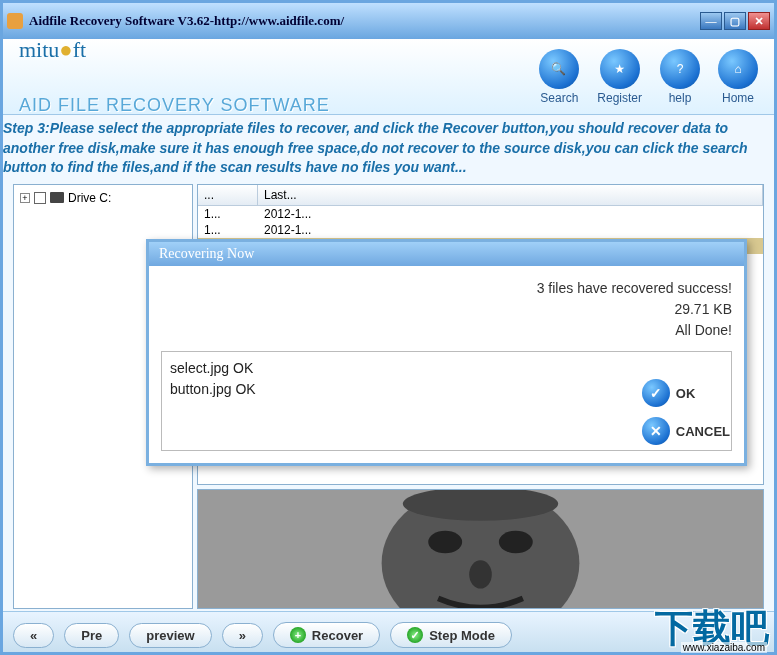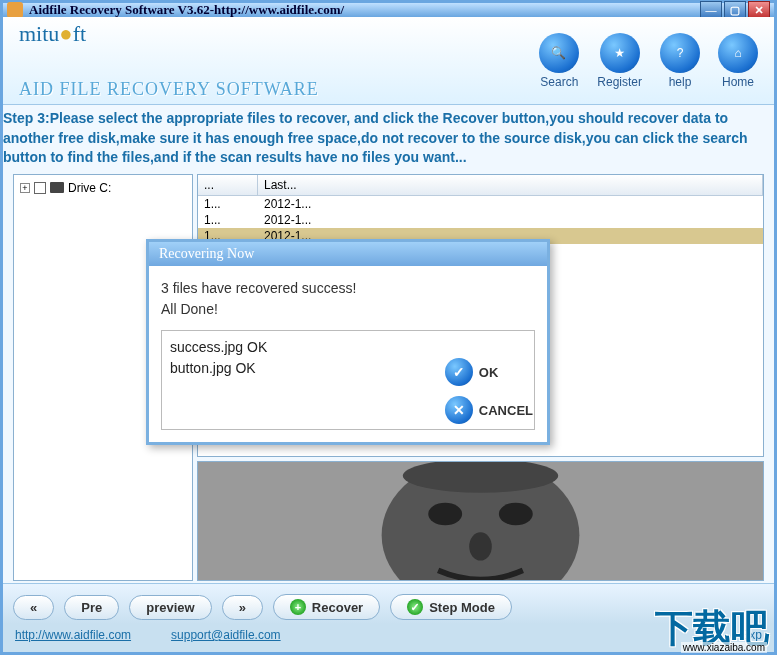--- a/index.html
+++ b/index.html
@@ -1,36 +1,36 @@
 <!DOCTYPE html>
 <html><head>
 <meta charset="utf-8">
 <style>
   * { box-sizing: border-box; margin: 0; padding: 0; }
   body { font-family: Tahoma, Arial, sans-serif; font-size: 12px; background: #eee; width: 777px; height: 655px; overflow: hidden; position: relative; }
   
   .window { border: 3px solid #6aa6e0; background: #f0f8ff; width: 777px; height: 655px; display: flex; flex-direction: column; }
   
-  .titlebar { background: linear-gradient(#bfe0ff, #6aa6e0); height: 14px; display: flex; align-items: center; padding: 0 4px; color: #003; font-weight: bold; font-size: 13px; font-family: "Comic Sans MS", cursive; }
+  .titlebar { background: linear-gradient(#bfe0ff, #6aa6e0); height: 36px; display: flex; align-items: center; padding: 0 4px; color: #003; font-weight: bold; font-size: 13px; font-family: "Comic Sans MS", cursive; }
   .titlebar .icon { width: 16px; height: 16px; background: #e8a040; border-radius: 3px; margin-right: 6px; }
   .titlebar .title { flex: 1; }
   .win-btns { display: flex; gap: 2px; }
   .win-btn { width: 22px; height: 18px; background: linear-gradient(#9cc8f0, #3a78c0); border: 1px solid #2a5a90; color: #fff; font-size: 11px; display: flex; align-items: center; justify-content: center; cursor: pointer; }
   .win-btn.close { background: linear-gradient(#f09090, #c03030); border-color: #902020; }
   
-  .header { background: linear-gradient(#fff, #def2ff); padding: 10px 16px; display: flex; align-items: center; border-bottom: 1px solid #a0c8e8; height: 88px; }
+  .header { background: linear-gradient(#fff, #def2ff); padding: 10px 16px; display: flex; align-items: center; border-bottom: 1px solid #a0c8e8; height: 76px; }
   .brand { flex: 1; }
   .brand .line1 { font-family: "Comic Sans MS", cursive; color: #1a6fa8; font-size: 22px; }
   .brand .line1 .o { color: #e0b030; font-weight: bold; }
-  .brand .line2 { font-family: Liberation Serif, serif; color: #58a8d8; font-size: 18px; text-shadow: 1px 1px #fff; letter-spacing: 1px; margin-top: 32px; }
+  .brand .line2 { font-family: Liberation Sans, sans-serif; color: #58a8d8; font-size: 18px; text-shadow: 1px 1px #fff; letter-spacing: 1px; margin-top: 32px; }
   .header-btns { display: flex; gap: 18px; }
   .header-btn { display: flex; flex-direction: column; align-items: center; cursor: pointer; color: #2a5a90; font-size: 12px; }
   .circle-icon { width: 40px; height: 40px; border-radius: 50%; background: radial-gradient(circle at 35% 30%, #7ac8ff, #1a6fd0 70%, #0a4a90); display: flex; align-items: center; justify-content: center; color: #fff; margin-bottom: 2px; }
   
-  .instructions { padding: 4px 2px 4px 0; color: #1a6fa8; font-weight: bold; font-size: 14px; line-height: 1.4; font-family: Arial, sans-serif; }
+  .instructions { padding: 4px 2px 4px 0; color: #1a6fa8; font-weight: bold; font-size: 14px; line-height: 1.4; font-family: Arial, sans-serif; font-style: italic; }
   
   .main-area { flex: 1; display: flex; flex-direction: column; padding: 2px 10px; }
   .panels { flex: 1; display: flex; gap: 4px; }
   .tree-panel { width: 180px; background: #fff; border: 1px solid #8ab0d0; padding: 6px; }
   .tree-item { display: flex; align-items: center; gap: 4px; font-size: 12px; }
   .tree-plus { border: 1px solid #888; width: 10px; height: 10px; display: flex; align-items: center; justify-content: center; font-size: 9px; }
   .tree-check { width: 12px; height: 12px; border: 1px solid #666; }
   .tree-folder { width: 14px; height: 11px; background: #444; border-radius: 1px; }
   
   .right-side { flex: 1; display: flex; flex-direction: column; gap: 4px; }
@@ -51,24 +51,24 @@
   .bottom-bar { padding: 10px 10px 4px; display: flex; align-items: center; gap: 10px; background: linear-gradient(#e8f4ff,#c8e0f0); border-top: 1px solid #a0c8e8; }
   .pill-btn { background: linear-gradient(#fff,#d8e8f4); border: 1px solid #8ab0d0; border-radius: 14px; padding: 4px 16px; font-size: 13px; cursor: pointer; display: flex; align-items: center; gap: 6px; font-weight: bold; color: #333; }
   .pill-btn .ico { width: 16px; height: 16px; border-radius: 50%; display: flex; align-items: center; justify-content: center; font-size: 11px; color: #fff; }
   .ico.green { background: radial-gradient(#8e8,#080); }
   .spacer { flex: 1; }
   
   .footer { display: flex; gap: 40px; padding: 4px 12px 10px; background: #c8e0f0; color: #1a6fa8; font-size: 12px; }
   .footer span { text-decoration: underline; cursor: pointer; }
   
   
-  .dialog { position: absolute; left: 146px; top: 239px; width: 404px; background: #fff; border: 3px solid #7ab0e0; box-shadow: 3px 3px 8px rgba(0,0,0,.3); }
+  .dialog { position: absolute; left: 146px; top: 239px; width: 601px; background: #fff; border: 3px solid #7ab0e0; box-shadow: 3px 3px 8px rgba(0,0,0,.3); }
   .dialog-title { background: linear-gradient(#a0d0f8,#70a8e0); padding: 4px 10px; color: #fff; font-size: 14px; font-family: "Comic Sans MS", cursive; display: flex; justify-content: space-between; align-items: center; }
   .dialog-body { padding: 12px; }
-  .dialog-status { text-align: left; margin-bottom: 10px; font-size: 14px; line-height: 1.5; color: #333; }
+  .dialog-status { text-align: right; margin-bottom: 10px; font-size: 14px; line-height: 1.5; color: #333; }
   .dialog-list { border: 1px solid #bbb; height: 100px; padding: 6px 8px; font-size: 14px; line-height: 1.5; color: #222; }
   .dialog-buttons { position: absolute; right: 14px; bottom: 18px; display: flex; flex-direction: column; gap: 10px; }
   .dlg-btn { display: flex; align-items: center; gap: 6px; cursor: pointer; font-size: 13px; font-weight: bold; color: #333; }
   .dlg-circle { width: 28px; height: 28px; border-radius: 50%; background: radial-gradient(circle at 35% 30%, #7ac8ff, #1a6fd0 70%, #0a4a90); display: flex; align-items: center; justify-content: center; color: #fff; font-size: 14px; }
   
   
   .watermark { position: absolute; right: 8px; bottom: 8px; font-size: 38px; font-weight: 900; color: #0369a1; font-family: "SimHei", sans-serif; line-height: 1; text-shadow: -1px -1px 0 #fff, 1px -1px 0 #fff, -1px 1px 0 #fff, 1px 1px 0 #fff; }
   .watermark-url { position: absolute; right: 10px; bottom: 2px; font-size: 10px; color: #000; background: rgba(255,255,255,.6); padding: 0 2px; }
 </style>
 </head>
@@ -201,39 +201,34 @@
         <span class="ico green">+</span>
         <span>Recover</span>
       </div>
     <div class="pill-btn">
         <span class="ico green">✓</span>
         <span>Step Mode</span>
       </div>
     <div class="spacer"></div>
   </div>
 
-  <div class="footer">
-    <span>http://www.aidfile.com</span>
-    <span>support@aidfile.com</span>
-    <div class="spacer"></div>
-    <span style="text-decoration:none">Exp</span>
-  </div>
 </div>
 
 <div class="dialog">
   <div class="dialog-title">
     <span>Recovering Now</span>
   </div>
   <div class="dialog-body">
     <div class="dialog-status">
       <div>3 files have recovered success!</div>
+      <div>29.71 KB</div>
       <div>All Done!</div>
     </div>
     <div class="dialog-list" id="dialog-file-list">
-        <div>success.jpg OK</div>
+        <div>select.jpg OK</div>
         <div>button.jpg OK</div>
       </div>
   </div>
   <div class="dialog-buttons">
     <div class="dlg-btn">
       <div class="dlg-circle">✓</div>
       <span>OK</span>
     </div>
     <div class="dlg-btn">
       <div class="dlg-circle">✕</div>

